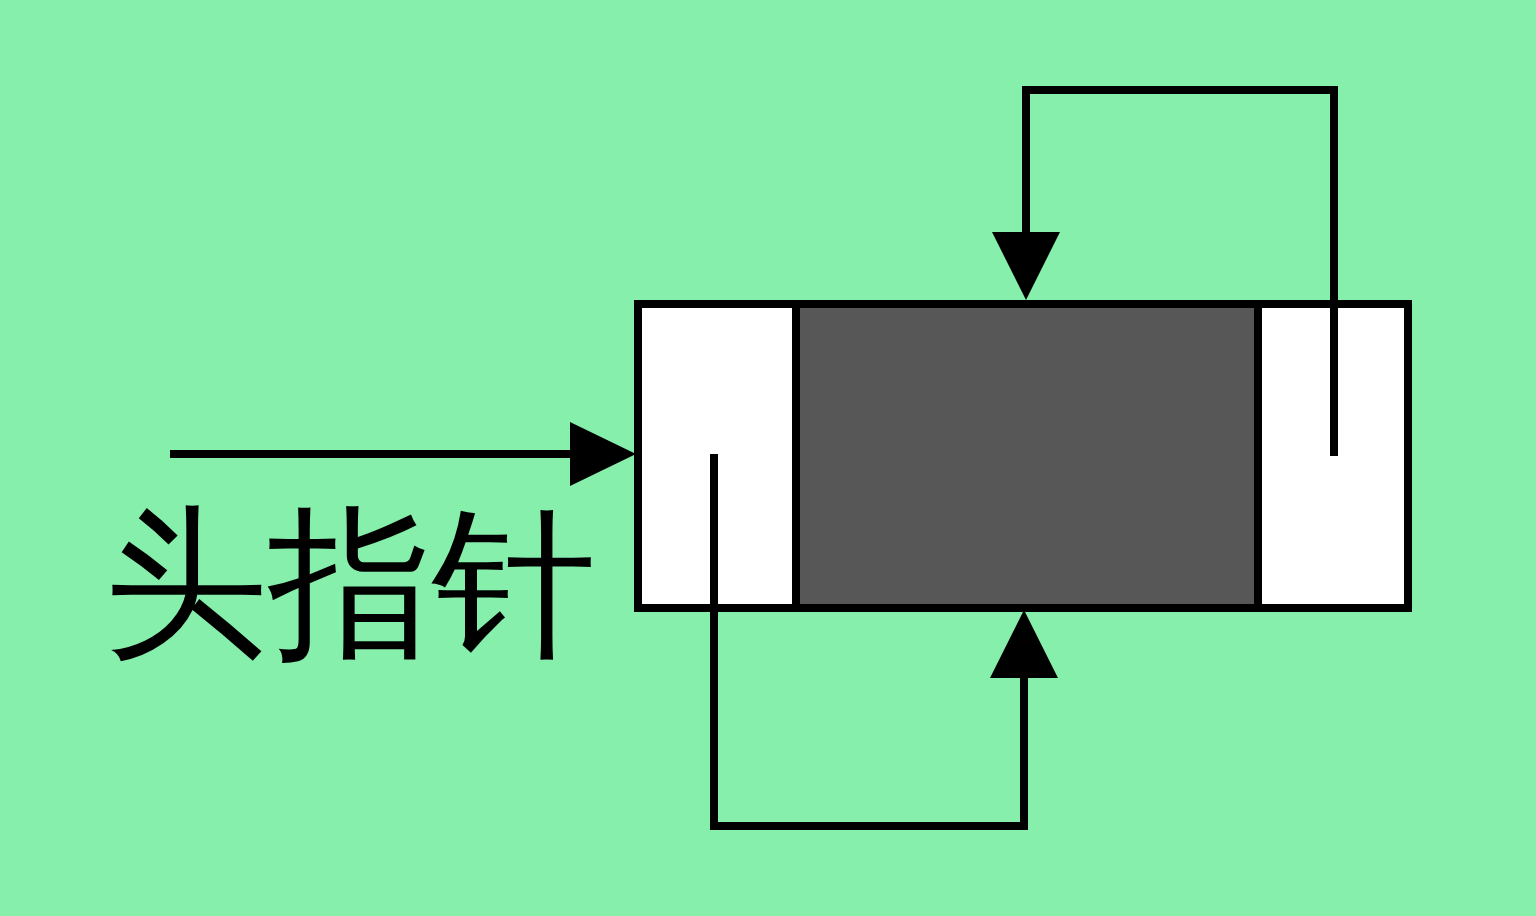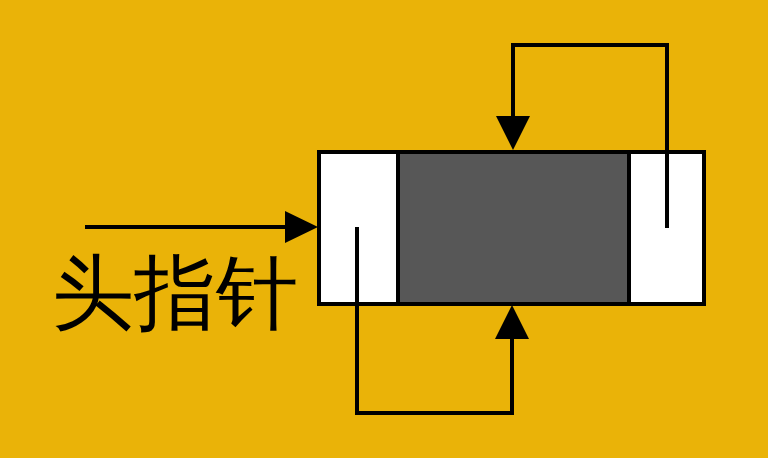--- a/index.html
+++ b/index.html
@@ -5,21 +5,21 @@
   html, body {
     margin: 0;
     padding: 0;
     background: #ffffff;
     font-family: "Liberation Sans", sans-serif;
   }
   .stage {
     position: relative;
     width: 768px;
     height: 458px;
-    background: #eab308;
+    background: #86efac;
     overflow: hidden;
   }
   .label {
     position: absolute;
     left: 52px;
     top: 252px;
     font-size: 82px;
     line-height: 1.0;
     color: #000000;
     letter-spacing: 0px;

